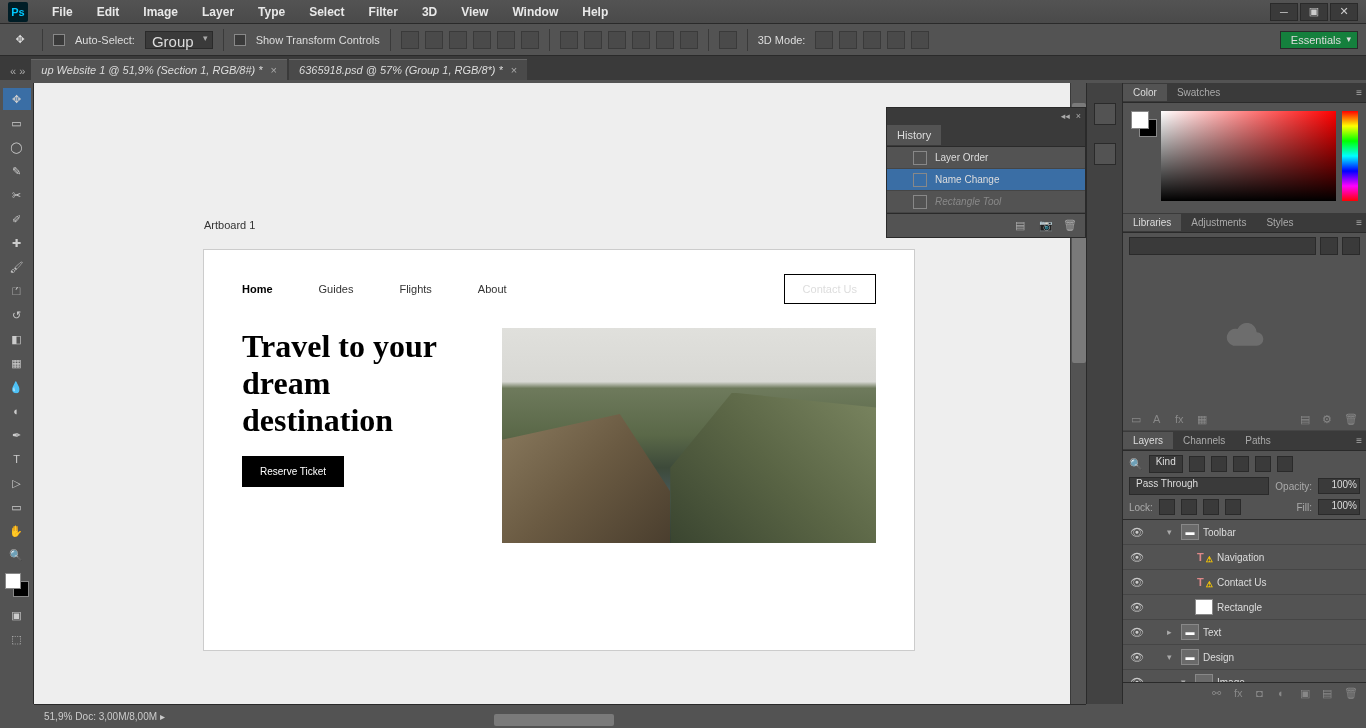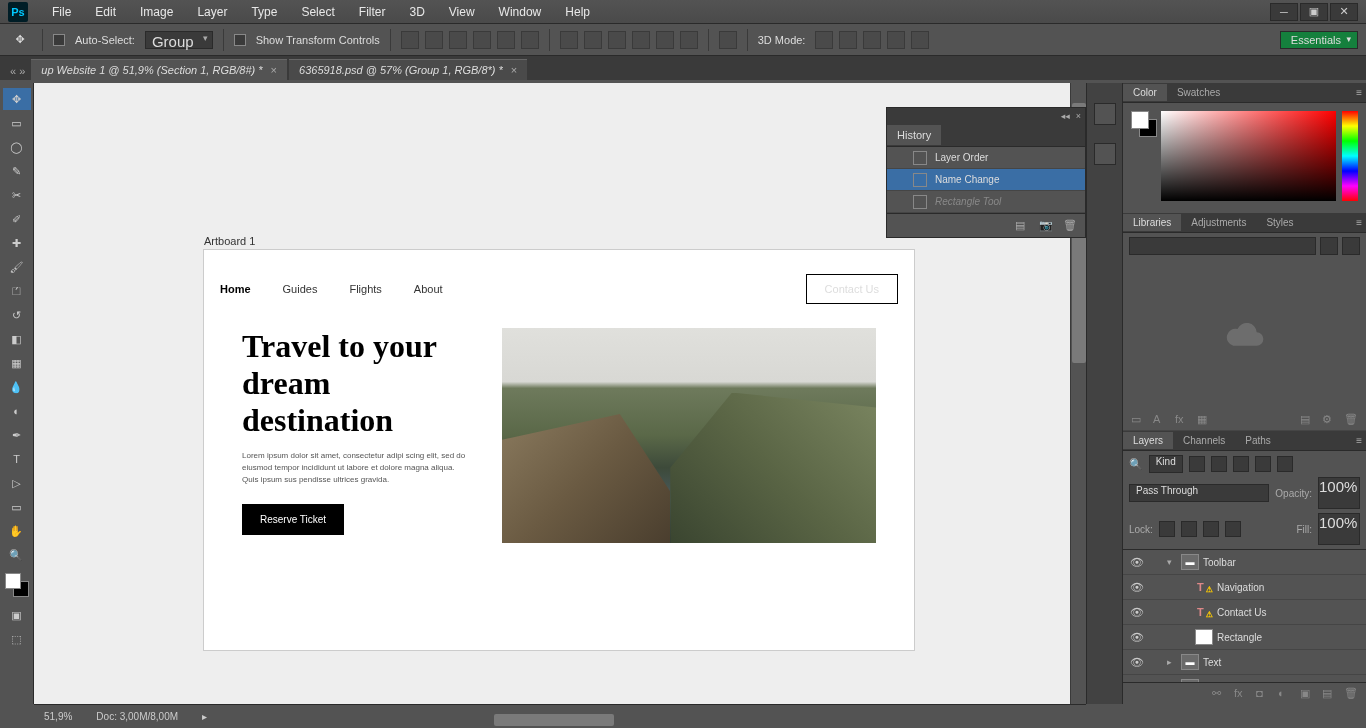--- a/index.html
+++ b/index.html
@@ -1,21 +1,21 @@
 <!DOCTYPE html>
 <html><head>
 <meta charset="utf-8">
 <style>
 * { margin: 0; padding: 0; box-sizing: border-box; font-family: "Segoe UI", Arial, sans-serif; }
 body { background: #535353; width: 1366px; height: 728px; overflow: hidden; position: relative; color: #ddd; font-size: 11px; }
 
 
 .menubar { height: 24px; background: linear-gradient(#535353,#4a4a4a); display: flex; align-items: center; padding: 0 8px; border-bottom: 1px solid #2a2a2a; }
 .ps-logo { width: 20px; height: 20px; background: #001d26; color: #00c8ff; display: flex; align-items: center; justify-content: center; font-weight: bold; font-size: 11px; border-radius: 2px; margin-right: 12px; }
-.menubar-item { padding: 4px 12px; color: #e8e8e8; cursor: pointer; font-size: 12px; }
+.menubar-item { padding: 4px 12px; color: #e8e8e8; cursor: pointer; font-size: 12px; font-weight: bold; }
 .window-controls { margin-left: auto; display: flex; gap: 2px; }
 .wc-btn { width: 28px; height: 18px; background: #3a3a3a; border: 1px solid #2a2a2a; display: flex; align-items: center; justify-content: center; color: #ccc; font-size: 11px; }
 
 
 .options-bar { height: 32px; background: #535353; border-bottom: 1px solid #2a2a2a; display: flex; align-items: center; padding: 0 8px; gap: 10px; }
 .opt-tool-icon { width: 24px; height: 18px; display:flex; align-items:center; justify-content:center;}
 .opt-sep { width:1px; height:22px; background:#3a3a3a; }
 .opt-check { width:12px; height:12px; border:1px solid #888; background:#3a3a3a; }
 .opt-label { color:#ddd; font-size:11px; }
 .opt-select { background:#3a3a3a; border:1px solid #2a2a2a; color:#ddd; padding:1px 18px 1px 6px; height:18px; font-size:15px; position:relative; }
@@ -36,23 +36,23 @@
 .main-area { position:absolute; top:83px; left:0; right:0; bottom:24px; display:flex; }
 .tools-panel { width:34px; background:#535353; border-right:1px solid #2a2a2a; display:flex; flex-direction:column; padding:4px 0; }
 .tool { width:28px; height:22px; margin:1px auto; display:flex; align-items:center; justify-content:center; color:#ccc; cursor:pointer; position:relative; }
 .tool.active { background:#3a6ea5; }
 .color-swatch { margin:6px auto; width:24px; height:24px; position:relative; }
 .color-swatch .fg { width:16px; height:16px; background:#fff; border:1px solid #888; position:absolute; top:0; left:0; }
 .color-swatch .bg { width:16px; height:16px; background:#000; border:1px solid #888; position:absolute; bottom:0; right:0; }
 
 
 .canvas-area { flex:1; background:#eeeeee; position:relative; overflow:hidden; }
-.artboard-label { position:absolute; top:152px; left:170px; color:#333; font-size:11px; }
+.artboard-label { position:absolute; top:136px; left:170px; color:#333; font-size:11px; }
 .artboard { position:absolute; top:167px; left:170px; width:710px; height:400px; background:#fff; box-shadow:0 0 0 1px #ccc; }
-.artboard .nav { display:flex; align-items:center; padding:24px 16px; gap:32px; }
+.artboard .nav { display:flex; align-items:center; padding:24px 38px; gap:46px; }
 .artboard .nav-item { font-size:11px; color:#333; }
 .artboard .nav-item.active { font-weight:bold; color:#000; }
 .artboard .contact-btn { margin-left:auto; border:1.5px solid #000; padding:8px 18px; font-size:11px; font-weight:500; }
 .artboard .hero { display:flex; padding:0 38px; gap:30px; }
 .artboard .hero-text { flex:0 0 230px; }
 .artboard .hero-text h1 { font-family: Georgia, serif; font-size:32px; font-weight:bold; line-height:1.15; color:#000; }
 .artboard .hero-text p { font-size:8px; color:#555; margin-top:12px; line-height:1.5; }
 .artboard .reserve-btn { background:#000; color:#fff; padding:10px 18px; font-size:10px; display:inline-block; margin-top:18px; font-weight:500;}
 .artboard .hero-img { flex:1; height:215px; background:linear-gradient(180deg,#e0e0dc 0%,#d8d8d4 25%,#6e7a5c 28%,#5a6848 50%,#3d4a3a 65%,#4a5b5e 80%,#2a3438 100%); position:relative; overflow:hidden;}
 .hero-img::before { content:""; position:absolute; left:0; bottom:0; width:45%; height:60%; background:linear-gradient(135deg,#8a7a5e,#6a5a42,#4a3e2e); clip-path:polygon(0 20%,70% 0,100% 60%,100% 100%,0 100%);}
@@ -103,38 +103,38 @@
 
 .prop-row { height:22px; display:flex; align-items:center; gap:8px; padding:0 8px; border-bottom:1px solid #454545; color:#888;}
 .prop-row .picon { width:14px; height:14px; }
 
 .layers-body { flex:1; display:flex; flex-direction:column; overflow:hidden;}
 .layers-controls { padding:4px 6px; display:flex; flex-direction:column; gap:4px; border-bottom:1px solid #2a2a2a;}
 .lc-row { display:flex; align-items:center; gap:6px; }
 .lc-select { background:#3a3a3a; border:1px solid #2a2a2a; height:18px; padding:0 6px; font-size:10px; color:#ddd; }
 .lc-icon { width:16px; height:16px; background:#3a3a3a; border:1px solid #2a2a2a; }
 .lc-label { font-size:10px; color:#aaa; }
-.lc-input { width:42px; height:32px; background:#3a3a3a; border:1px solid #2a2a2a; color:#ddd; font-size:15px; text-align:right; padding-right:2px;}
+.lc-input { width:42px; height:16px; background:#3a3a3a; border:1px solid #2a2a2a; color:#ddd; font-size:10px; text-align:right; padding-right:2px;}
 
 .layer-list { flex:1; overflow-y:auto; }
 .layer-row { display:flex; align-items:center; height:25px; border-bottom:1px solid #454545; padding-left:6px; gap:4px; }
 .eye { width:16px; text-align:center; color:#ccc; font-size:11px;}
 .indent { display:inline-block; }
 .twisty { width:10px; color:#aaa; font-size:9px;}
 .layer-icon { width:18px; height:16px; background:#666; border:1px solid #888; display:flex; align-items:center; justify-content:center; font-size:9px; color:#fff;}
 .layer-icon.folder { background:#6a6a6a; }
 .layer-icon.text { background:transparent; border:none; color:#d88; font-weight:bold; font-size:11px;}
 .layer-icon.warn::after { content:"⚠"; color:#fc0; font-size:8px; position:relative; left:2px; top:2px;}
 .layer-name { font-size:10px; color:#ddd; overflow:hidden; text-overflow:ellipsis; white-space:nowrap; flex:1;}
 
 .layers-footer { height:22px; border-top:1px solid #2a2a2a; display:flex; align-items:center; justify-content:flex-end; gap:8px; padding:0 8px; }
 .lf-icon { width:14px; height:14px; color:#888;}
 
 
-.status-bar { position:absolute; bottom:0; left:34px; right:280px; height:24px; background:#535353; border-top:1px solid #2a2a2a; display:flex; align-items:center; padding:0 10px; gap:24px; font-size:10px; color:#ccc;}
+.status-bar { position:absolute; bottom:0; left:34px; right:280px; height:24px; background:#535353; border-top:1px solid #2a2a2a; display:flex; align-items:center; padding:0 10px; gap:3px; font-size:10px; color:#ccc;}
 .sb-thumb { position:absolute; bottom:2px; left:460px; width:120px; height:12px; background:#7a7a7a; border-radius:2px;}
 
 </style>
 </head>
 <body>
 
 <div class="menubar">
   <div class="ps-logo">Ps</div>
   <div class="menubar-item">File</div>
   <div class="menubar-item">Edit</div>
@@ -244,21 +244,20 @@
       <div class="nav">
         <span class="nav-item active">Home</span>
         <span class="nav-item">Guides</span>
         <span class="nav-item">Flights</span>
         <span class="nav-item">About</span>
         <span class="contact-btn">Contact Us</span>
       </div>
       <div class="hero">
         <div class="hero-text">
           <h1>Travel to your dream destination</h1>
-          <p>Lorem ipsum dolor sit amet, consectetur adipi scing elit, sed do eiusmod tempor incididunt ut labore et dolore magna aliqua. Quis ipsum sus pendisse ultrices gravida.</p>
           <span class="reserve-btn">Reserve Ticket</span>
         </div>
         <div class="hero-img"></div>
       </div>
     </div>
     <div class="canvas-scroll-v">
         <div class="thumb"></div>
       </div>
 
     <div class="history-panel">

